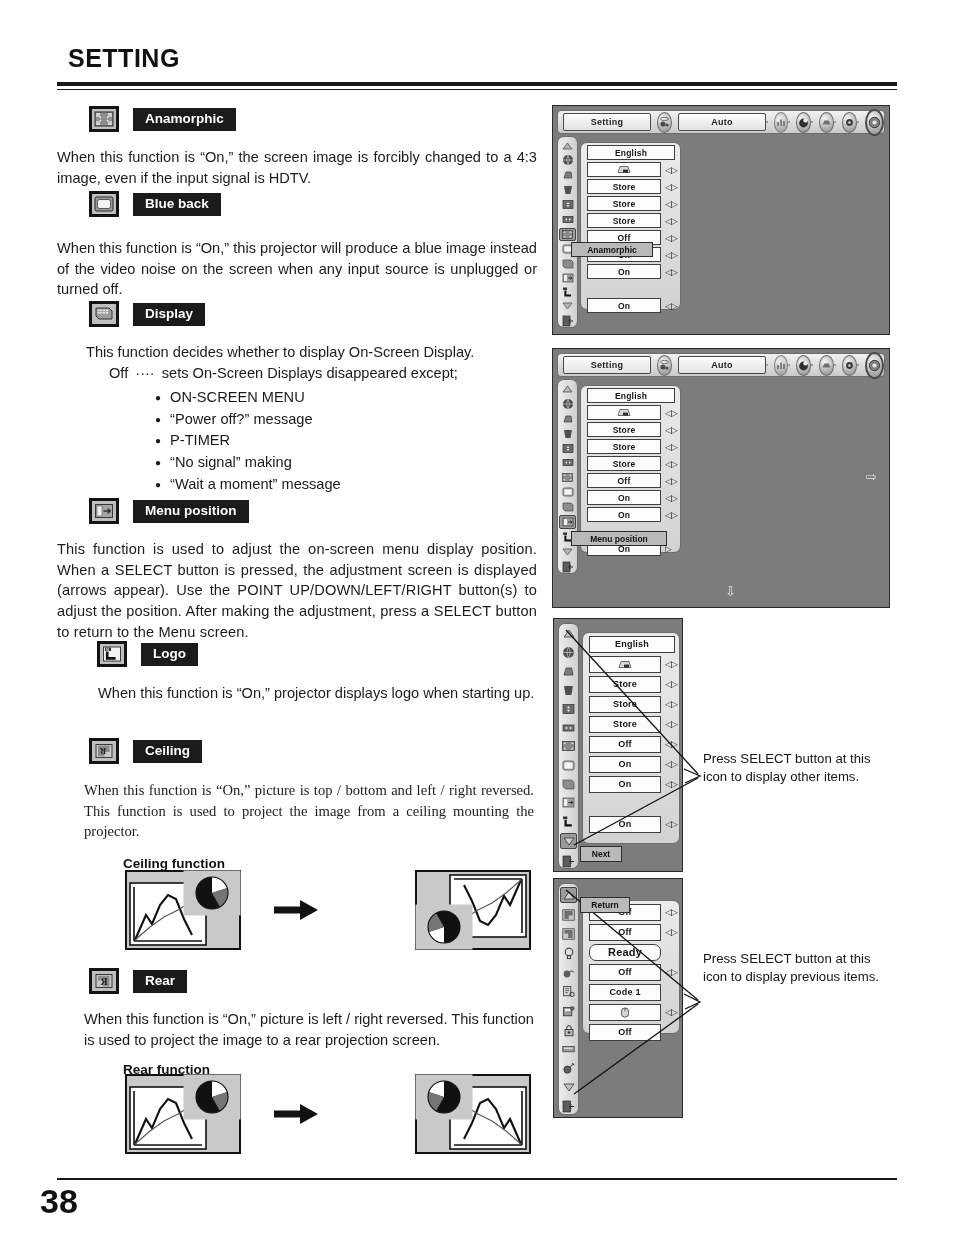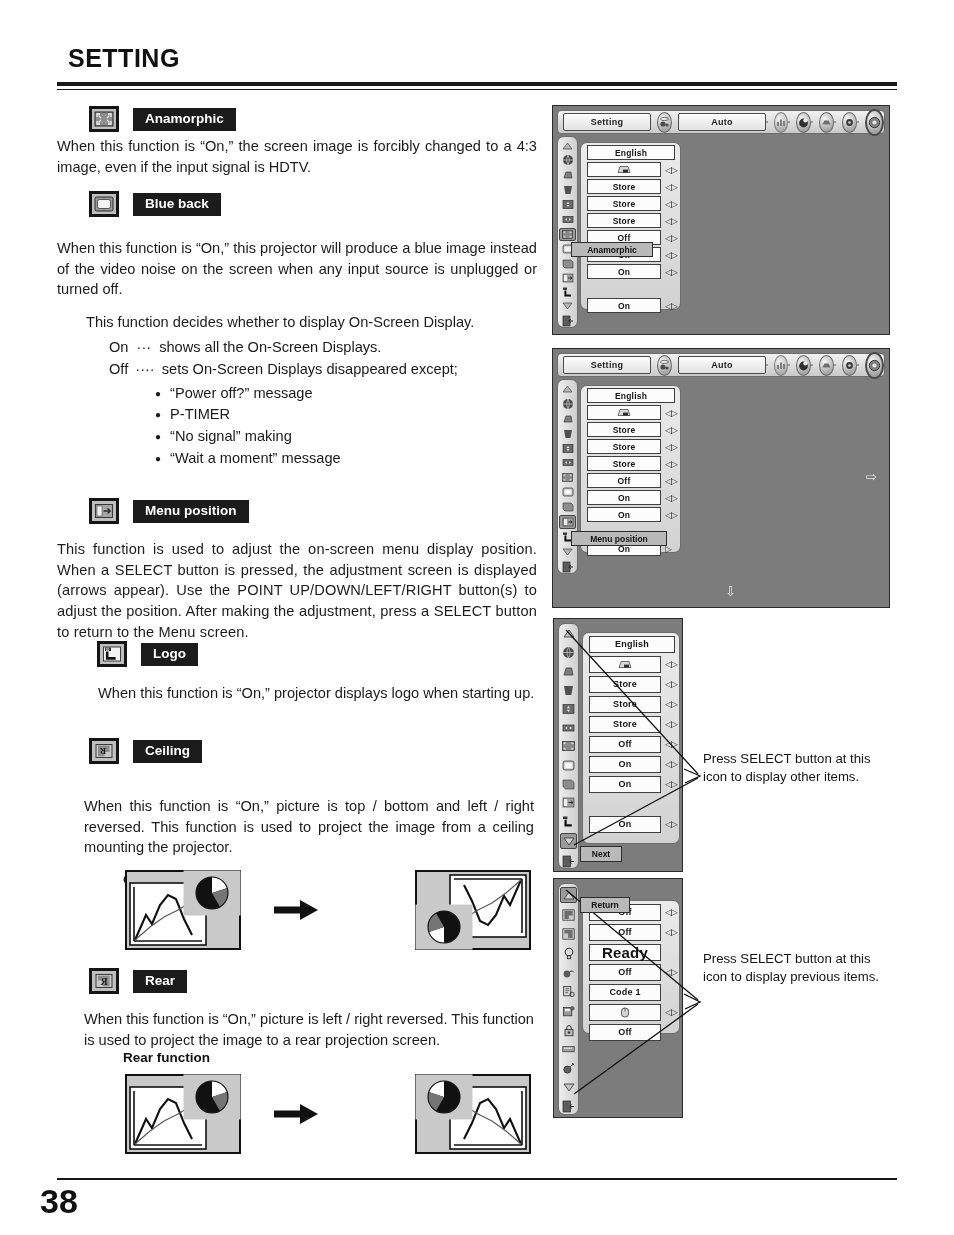--- a/index.html
+++ b/index.html
@@ -121,51 +121,68 @@
     <div class="sec-head">
       <div class="ficon">
         <svg width="20" height="16" viewBox="0 0 20 16">
           <rect x="1" y="1" width="18" height="14" fill="#8e8e8e" stroke="#2a2a2a"></rect>
           <path d="M3 6 L3 3 L6 3 M17 6 L17 3 L14 3 M3 10 L3 13 L6 13 M17 10 L17 13 L14 13" stroke="#f0f0f0" stroke-width="1.3" fill="none"></path>
           <path d="M4.5 4.5 L7 7 M15.5 4.5 L13 7 M4.5 11.5 L7 9 M15.5 11.5 L13 9" stroke="#f0f0f0" stroke-width="1.1"></path>
         </svg>
       </div>
       <div class="ftag">Anamorphic</div>
     </div>
-    <p class="para" style="">When this function is “On,” the screen image is forcibly changed to a 4:3 image, even if the input signal is HDTV.</p>
+    <p class="para" style="margin-top:11px;">When this function is “On,” the screen image is forcibly changed to a 4:3 image, even if the input signal is HDTV.</p>
   </div>
 
   <div style="position:absolute;left:57px;top:191px;width:480px;">
     <div class="sec-head">
       <div class="ficon">
         <svg width="20" height="16" viewBox="0 0 20 16">
           <rect x="1" y="1" width="18" height="14" rx="1.5" fill="#9a9a9a" stroke="#2a2a2a"></rect>
           <rect x="3.5" y="3.5" width="13" height="9" rx="2" fill="#f3f3f3" stroke="#3a3a3a" stroke-width=".8"></rect>
         </svg>
       </div>
       <div class="ftag">Blue back</div>
     </div>
     <p class="para" style="margin-top:17px;">When this function is “On,” this projector will produce a blue image instead of the video noise on the screen when any input source is unplugged or turned off.</p>
   </div>
 
   <div style="position:absolute;left:57px;top:301px;width:480px;">
+    <div class="sec-head">
+      <div class="ficon">
+        <svg width="20" height="16" viewBox="0 0 20 16">
+          <path d="M2 2 L15 2 L18 5 L18 13 L5 13 L2 10 Z" fill="#9c9c9c" stroke="#2a2a2a" stroke-width=".9"></path>
+          <g fill="#efefef">
+            <rect x="3.6" y="3.6" width="2" height="1.6"></rect>
+              <rect x="6.4" y="3.6" width="2" height="1.6"></rect>
+            <rect x="9.2" y="3.6" width="2" height="1.6"></rect>
+              <rect x="12" y="3.6" width="2" height="1.6"></rect>
+            <rect x="3.6" y="6" width="2" height="1.6"></rect>
+              <rect x="6.4" y="6" width="2" height="1.6"></rect>
+            <rect x="9.2" y="6" width="2" height="1.6"></rect>
+              <rect x="12" y="6" width="2" height="1.6"></rect>
+          </g>
+        </svg>
+      </div>
+      <div class="ftag">Display</div>
+    </div>
     <p class="para nj" style="margin-top:11px;padding-left:29px;">This function decides whether to display On-Screen Display.</p>
 
-    <div class="list-line indent1" style="margin-top:4px;padding-left:52px;">
-      <span>On</span>
-      <span style="margin:0 4px;">···</span>
-      <span>shows all the On-Screen Displays.</span>
-    </div>
     <div class="list-line indent1" style="padding-left:52px;">
       <span>Off</span>
       <span style="margin:0 3px;">····</span>
       <span>sets On-Screen Displays disappeared except;</span>
     </div>
 
     <div style="padding-left:98px;margin-top:2px;">
+      <div class="list-line">
+        <span class="bullet">●</span>
+        <span>ON-SCREEN MENU</span>
+      </div>
       <div class="list-line">
         <span class="bullet">●</span>
         <span>“Power off?” message</span>
       </div>
       <div class="list-line">
         <span class="bullet">●</span>
         <span>P-TIMER</span>
       </div>
       <div class="list-line">
         <span class="bullet">●</span>
@@ -211,21 +228,21 @@
     <div class="sec-head">
       <div class="ficon">
         <svg width="20" height="16" viewBox="0 0 20 16">
           <rect x="2" y="1.5" width="16" height="13" fill="#c9c9c9" stroke="#2a2a2a" stroke-width=".9"></rect>
           <path d="M4 2.5 L15.5 2.5 L15.5 9 L10.5 9 L10.5 13.2 L4 13.2 Z" fill="#8c8c8c"></path>
           <text x="6.4" y="11.2" font-size="8.4" fill="#1b1b1b" font-family="Liberation Serif, serif" font-weight="bold" transform="rotate(180 9.2 8)">R</text>
         </svg>
       </div>
       <div class="ftag">Ceiling</div>
     </div>
-    <p class="para" style="margin-top:28px;padding-left:27px;width:450px;">When this function is “On,” picture is top / bottom and left / right reversed.  This function is used to project the image from a ceiling mounting the projector.</p>
+    <p class="para" style="margin-top:12px;padding-left:27px;width:450px;font-family:Liberation Serif, serif;">When this function is “On,” picture is top / bottom and left / right reversed.  This function is used to project the image from a ceiling mounting the projector.</p>
     <div class="capt" style="margin-top:14px;padding-left:66px;">Ceiling function</div>
   </div>
 
   <div style="position:absolute;left:124px;top:869px;width:420px;height:82px;">
     <svg width="420" height="82" viewBox="0 0 420 82">
 
       <g>
         <rect x="2" y="2" width="114" height="78" fill="#c9c9c9" stroke="#111" stroke-width="2"></rect>
         <rect x="6" y="14" width="76" height="62" fill="#ffffff" stroke="#111" stroke-width="1.6"></rect>
         <path d="M10 72 L10 18 M10 72 L78 72" stroke="#111" stroke-width="1.6" fill="none"></path>
@@ -266,21 +283,21 @@
       <div class="ficon">
         <svg width="20" height="16" viewBox="0 0 20 16">
           <rect x="2" y="1.5" width="16" height="13" fill="#c9c9c9" stroke="#2a2a2a" stroke-width=".9"></rect>
           <path d="M4 2.8 L15.5 2.8 L15.5 13.2 L9 13.2 L9 7.5 L4 7.5 Z" fill="#8c8c8c"></path>
           <text x="6.2" y="12.4" font-size="9.4" fill="#1b1b1b" font-family="Liberation Serif, serif" font-weight="bold" transform="scale(-1,1) translate(-19.6,0)">R</text>
         </svg>
       </div>
       <div class="ftag">Rear</div>
     </div>
     <p class="para" style="margin-top:11px;padding-left:27px;width:450px;">When this function is “On,” picture is left / right reversed.  This function is used to project the image to a rear projection screen.</p>
-    <div class="capt" style="padding-left:66px;">Rear function</div>
+    <div class="capt" style="margin-top:12px;padding-left:66px;">Rear function</div>
   </div>
 
   <div style="position:absolute;left:124px;top:1073px;width:420px;height:82px;">
     <svg width="420" height="82" viewBox="0 0 420 82">
       <g>
         <rect x="2" y="2" width="114" height="78" fill="#c9c9c9" stroke="#111" stroke-width="2"></rect>
         <rect x="6" y="14" width="76" height="62" fill="#ffffff" stroke="#111" stroke-width="1.6"></rect>
         <path d="M10 72 L10 18 M10 72 L78 72" stroke="#111" stroke-width="1.6" fill="none"></path>
         <path d="M11 71 L22 46 L28 55 L36 36 L44 26 L52 30 L60 50 L68 66" stroke="#111" stroke-width="2.1" fill="none"></path>
         <path d="M11 71 L26 58 L40 48 L56 40 L70 30 L78 24" stroke="#555" stroke-width="1.1" fill="none"></path>
@@ -873,21 +890,21 @@
     <div class="osd-list" style="left:28px;top:21px;width:96px;height:132px;">
       <div class="row" style="height:18px;">
           <div class="cell" style="width:70px;height:15px;font-size:9px;">Off</div>
           <span class="lr">◁▷</span>
         </div>
       <div class="row" style="height:18px;">
           <div class="cell" style="width:70px;height:15px;font-size:9px;">Off</div>
           <span class="lr">◁▷</span>
         </div>
       <div class="row" style="height:18px;">
-          <div class="cell" style="width:70px;height:15px;font-size:15px;">Ready</div>
+          <div class="cell" style="width:70px;height:15px;font-size:11px;border-radius:7px;">Ready</div>
         </div>
       <div class="row" style="height:18px;">
           <div class="cell" style="width:70px;height:15px;font-size:9px;">Off</div>
           <span class="lr">◁▷</span>
         </div>
       <div class="row" style="height:18px;">
           <div class="cell" style="width:70px;height:15px;font-size:9px;">Code 1</div>
         </div>
       <div class="row" style="height:18px;">
           <div class="cell" style="width:70px;height:15px;">

